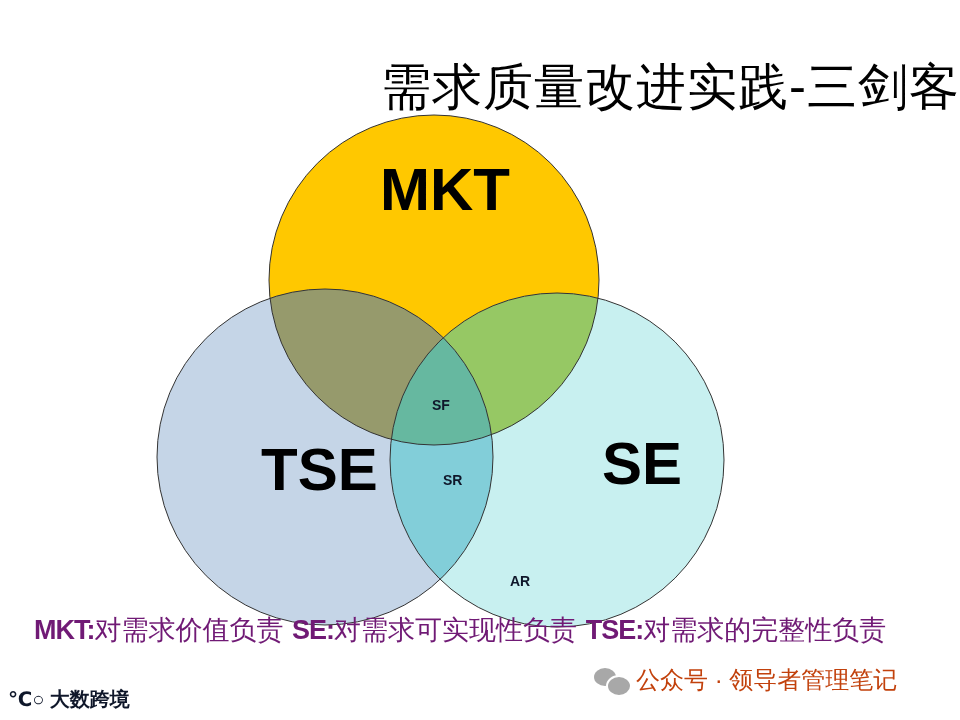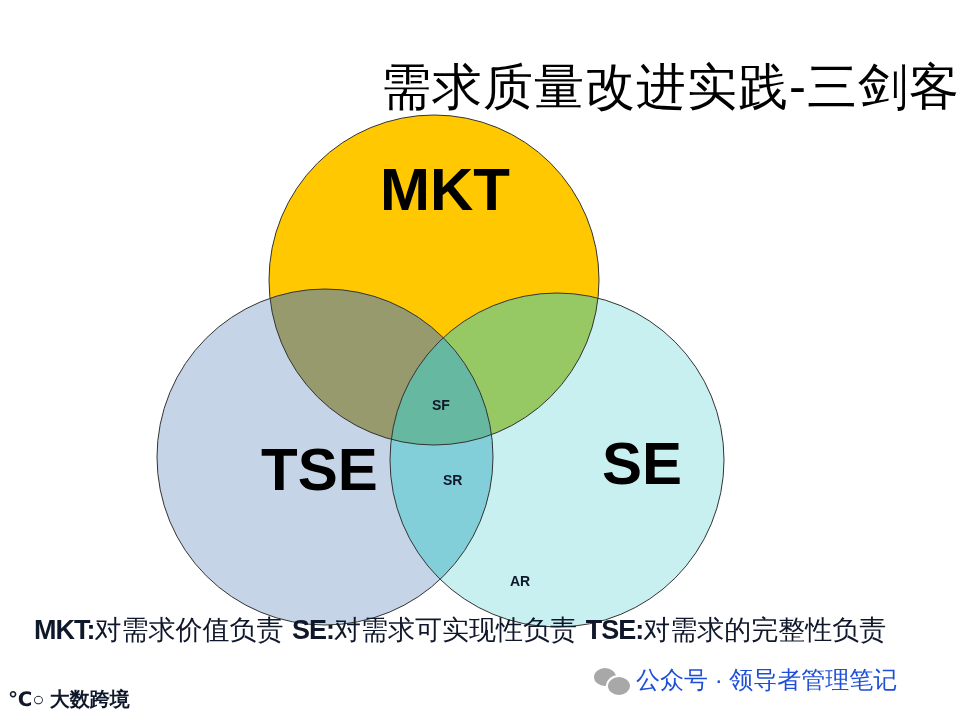--- a/index.html
+++ b/index.html
@@ -2,24 +2,24 @@
 <html><head>
 <meta charset="utf-8">
 <style>
   html, body { margin:0; padding:0; background:#ffffff; }
   body { width:960px; height:720px; position:relative; overflow:hidden; font-family:"Liberation Sans", "DejaVu Sans", sans-serif; }
   .title { position:absolute; left:0; top:52px; width:960px; text-align:right; font-family:"DejaVu Serif", "Liberation Serif", serif; font-size:50px; color:#000; letter-spacing:1px; line-height:70px; }
   svg.venn { position:absolute; left:0; top:0; }
   .lbl { position:absolute; font-weight:bold; color:#000; line-height:1; }
   .big { font-size:60px; }
   .small { font-size:14px; color:#0f172a; }
-  .caption { position:absolute; left:34px; top:612px; width:880px; color:#0f172a; font-size:27px; line-height:36px; font-family:"DejaVu Sans", sans-serif; }
+  .caption { position:absolute; left:34px; top:612px; width:880px; color:#701a75; font-size:27px; line-height:36px; font-family:"DejaVu Sans", sans-serif; }
   .caption b { font-family:"Liberation Sans", sans-serif; font-weight:900; letter-spacing:-1px; }
   .wm-left { position:absolute; left:8px; top:686px; color:#0f172a; font-size:20px; font-weight:bold; }
-  .wm-right { position:absolute; left:594px; top:664px; color:#1d4ed8; font-size:24px; display:flex; align-items:center; gap:8px; }
+  .wm-right { position:absolute; left:594px; top:664px; color:#c2410c; font-size:24px; display:flex; align-items:center; gap:8px; }
   .wechat { width:34px; height:28px; position:relative; }
   .wechat span { position:absolute; background:#a8a8a8; border-radius:50%; }
 </style>
 </head>
 <body>
 
 <div class="title">需求质量改进实践-三剑客</div>
 
 <svg class="venn" width="960" height="720" viewBox="0 0 960 720">
   <defs>

